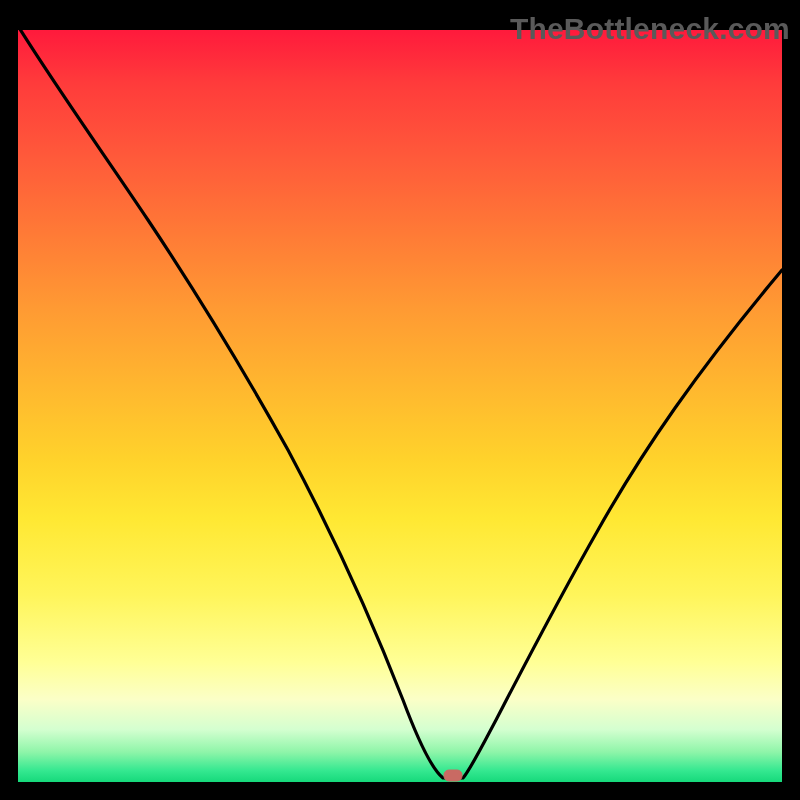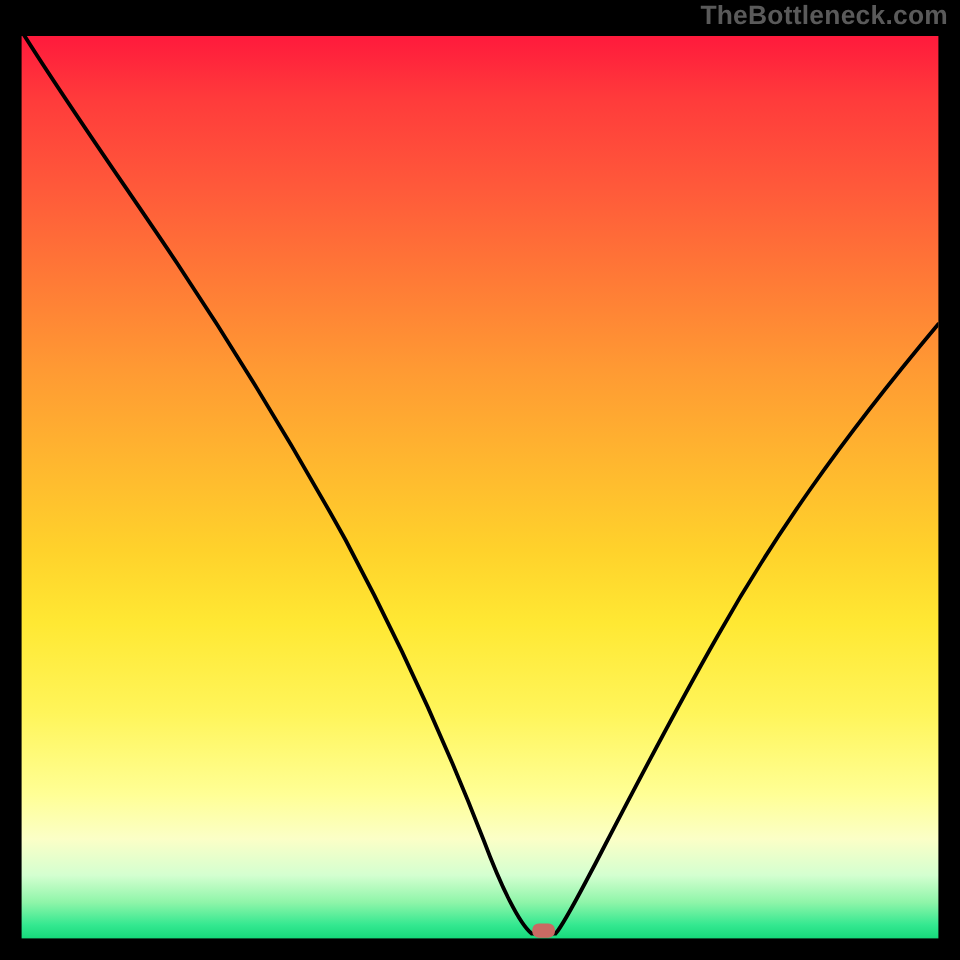--- a/index.html
+++ b/index.html
@@ -12,24 +12,24 @@
     font-family: Arial, Helvetica, sans-serif;
   }
   .wrap {
     position: relative;
     width: 800px;
     height: 800px;
     background: #000;
   }
   .watermark {
     position: absolute;
-    top: 0;
+    top: 12px;
     right: 10px;
     color: #5a5a5a;
-    font-size: 22px;
+    font-size: 30px;
     font-weight: 600;
     letter-spacing: 0.2px;
     z-index: 5;
     text-align: center;
   }
   .plot {
     position: absolute;
     top: 30px;
     left: 18px;
     width: 764px;

